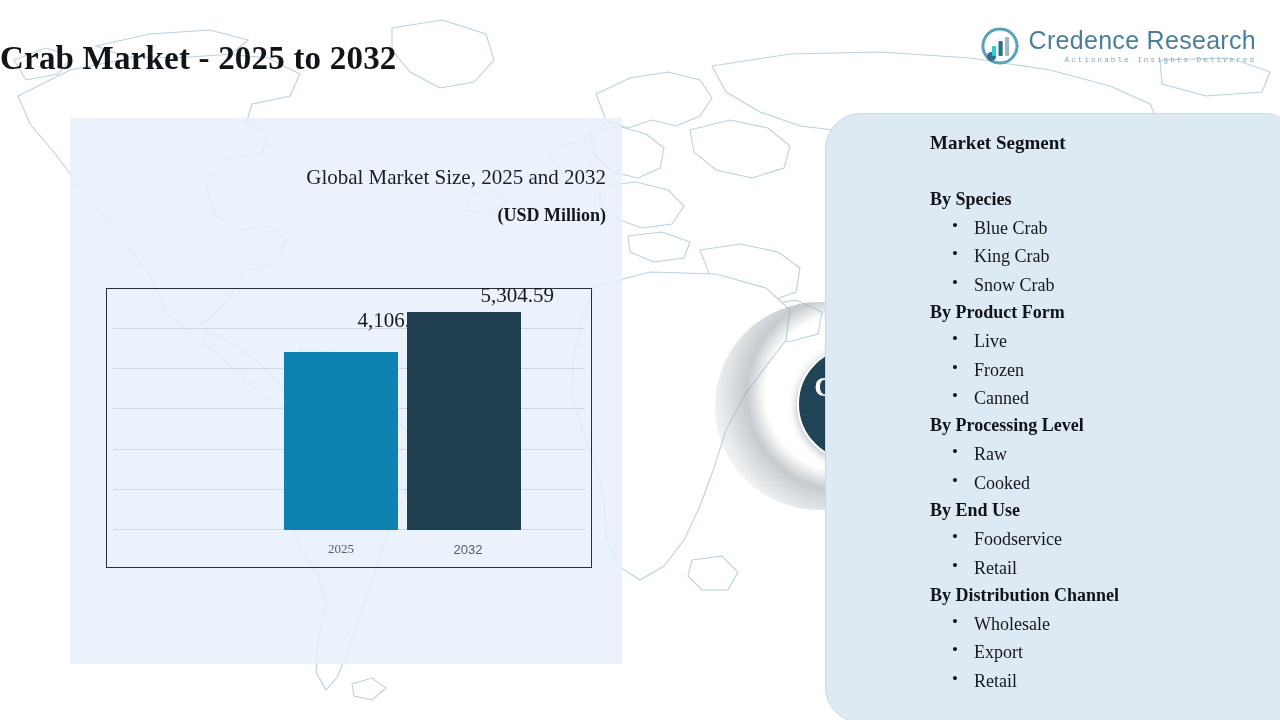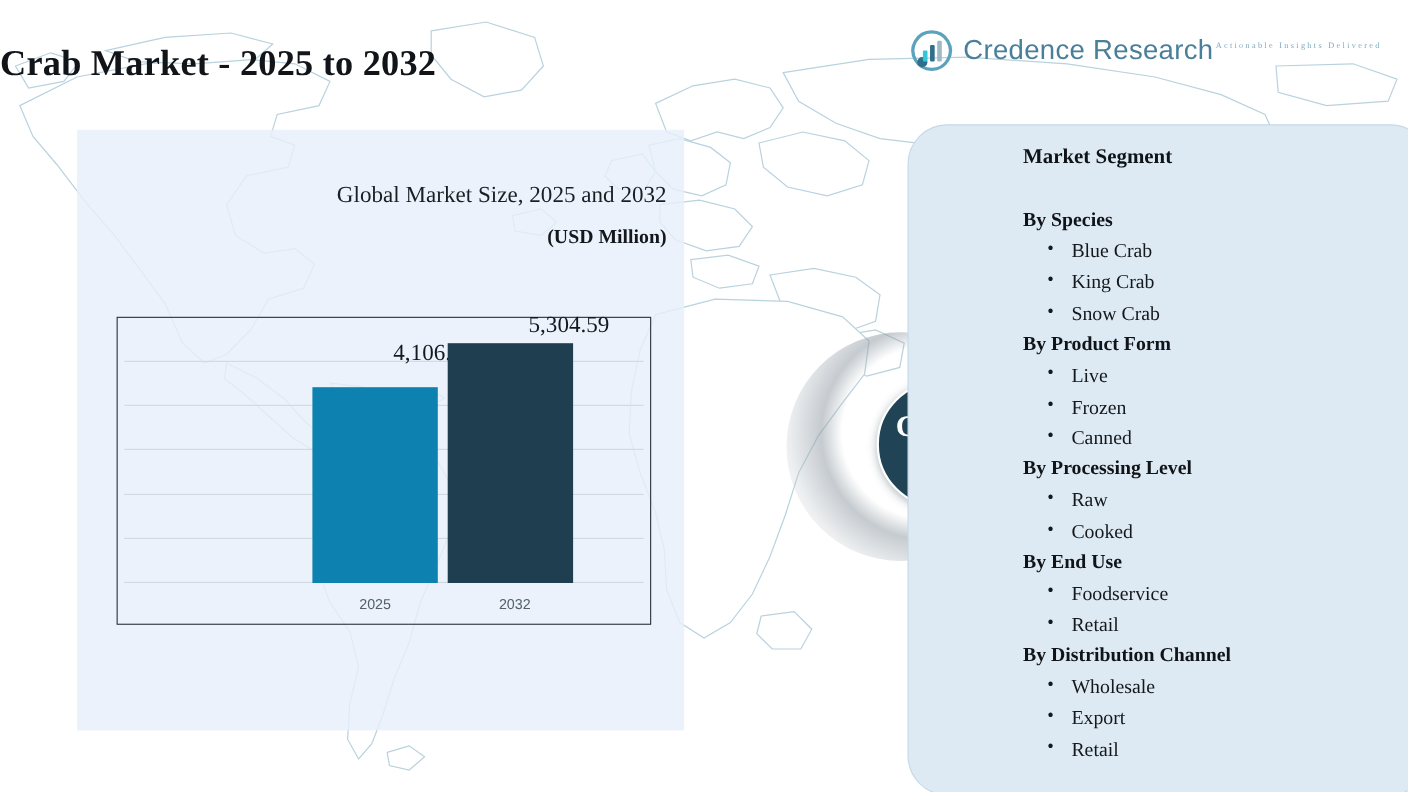--- a/index.html
+++ b/index.html
@@ -52,34 +52,35 @@
     letter-spacing: .2px;
   }
   #brand-logo {
     position: absolute;
     right: 24px; top: 26px;
     display: flex;
     align-items: center;
     gap: 9px;
   }
   #brand-logo .mark { width: 40px; height: 40px; flex: 0 0 auto; }
-  #brand-logo .words { display: flex; line-height: 1; }
+  #brand-logo .words { display: flex; flex-direction: column; line-height: 1; }
   #brand-name {
     font-family: "Liberation Sans", "DejaVu Sans", sans-serif;
     font-size: 25px;
     color: #4a7f99;
     letter-spacing: .3px;
   }
   #brand-tagline {
-    font-family: Liberation Serif, serif;
+    font-family: Liberation Mono, monospace;
     font-size: 7.5px;
     color: #7fa9bc;
     letter-spacing: 2.1px;
     margin-top: 4px;
     margin-left: 2px;
+    text-align: right;
   }
 
   
   #chart-heading {
     position: absolute;
     left: 90px; top: 164px;
     width: 516px;
     text-align: right;
   }
   #chart-title {
@@ -310,21 +311,21 @@
   <div id="chart-box">
     <div id="plot-area">
         <div class="gridline" style="bottom: 77.2px;"></div>
         <div class="gridline" style="bottom: 117.4px;"></div>
         <div class="gridline" style="bottom: 157.6px;"></div>
         <div class="gridline" style="bottom: 197.8px;"></div>
         <div class="gridline" style="bottom: 238px;"></div>
         <div class="gridline" style="bottom: 37px;"></div>
         <div class="bar" style="left: 177px; width: 114px; height: 177.56px; background: rgb(13, 130, 176);"></div>
         <div class="bar-value" style="left: 144px; width: 180px; bottom: 234px;">4,106.27</div>
-        <div class="bar-tick" style="left: 174px; width: 120px;">2025</div>
+        <div class="bar-tick" style="left: 174px; width: 120px; font-family: Liberation Serif, serif;">2025</div>
         <div class="bar" style="left: 300px; width: 114px; height: 217.704px; background: rgb(31, 63, 80);"></div>
         <div class="bar-value" style="left: 267px; width: 180px; bottom: 258.704px;">5,304.59</div>
         <div class="bar-tick" style="left: 301px; width: 120px;">2032</div>
       </div>
   </div>
 
   <div id="cagr-badge">
     <div id="cagr-halo"></div>
     <div id="cagr-circle">
       <div id="cagr-label">CAGR</div>

